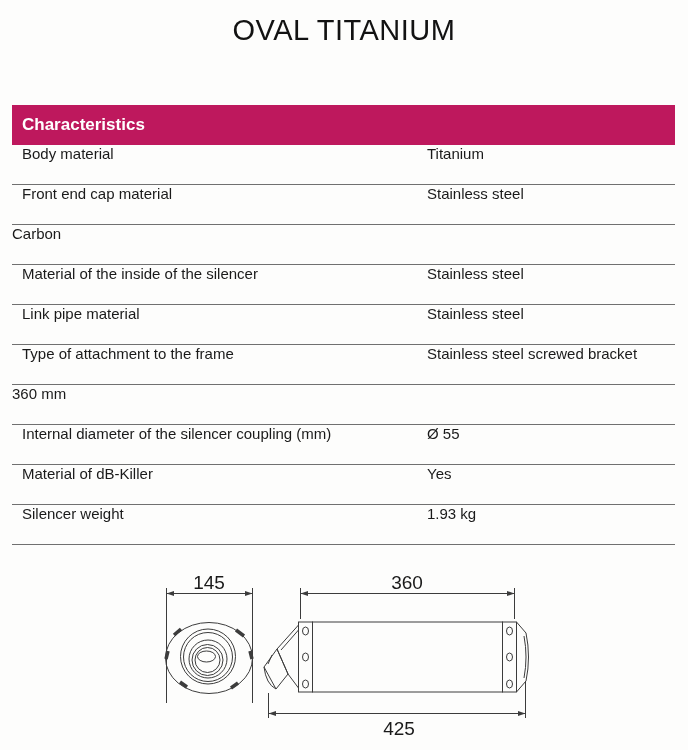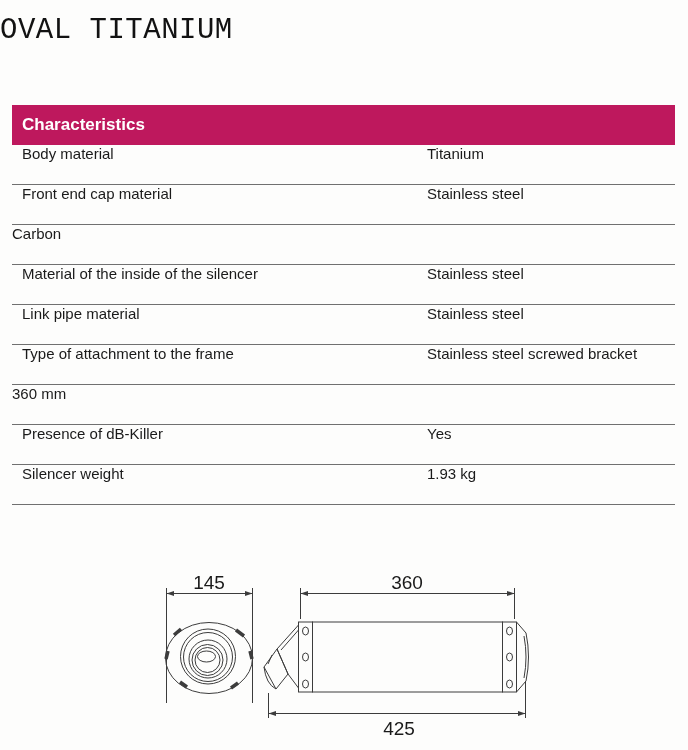--- a/index.html
+++ b/index.html
@@ -6,23 +6,23 @@
   html,body { width:688px; height:750px; }
   body {
     background:#fdfdfc;
     font-family:"Liberation Sans", sans-serif;
     color:#1a1a1a;
     position:relative;
     overflow:hidden;
   }
   .page-title {
     position:absolute; top:14px; left:0; width:688px;
+    text-align:center;
     font-size:29px; font-weight:400; letter-spacing:0.5px;
     color:#121212;
-    font-family:Liberation Mono, monospace;
   }
   .spec-table {
     position:absolute; top:105px; left:12px; width:663px;
   }
   .spec-table .thead {
     height:40px; background:#be185d; color:#ffffff;
     display:flex; align-items:center;
     padding-left:10px;
     font-size:17px; font-weight:bold;
   }
@@ -71,21 +71,25 @@
     <div class="spec-value">Stainless steel</div>
   </div>
   <div class="spec-row">
     <div class="spec-label">Type of attachment to the frame</div>
     <div class="spec-value">Stainless steel screwed bracket</div>
   </div>
   <div class="spec-row">
     <div class="spec-value">360 mm</div>
   </div>
   <div class="spec-row">
-    <div class="spec-label">Presence of dB-Killer</div>
+    <div class="spec-label">Internal diameter of the silencer coupling (mm)</div>
+    <div class="spec-value">Ø 55</div>
+  </div>
+  <div class="spec-row">
+    <div class="spec-label">Material of dB-Killer</div>
     <div class="spec-value">Yes</div>
   </div>
   <div class="spec-row">
     <div class="spec-label">Silencer weight</div>
     <div class="spec-value">1.93 kg</div>
   </div>
 </div>
 
 <div class="diagram-wrap">
   <svg width="688" height="195" viewBox="0 0 688 195">

